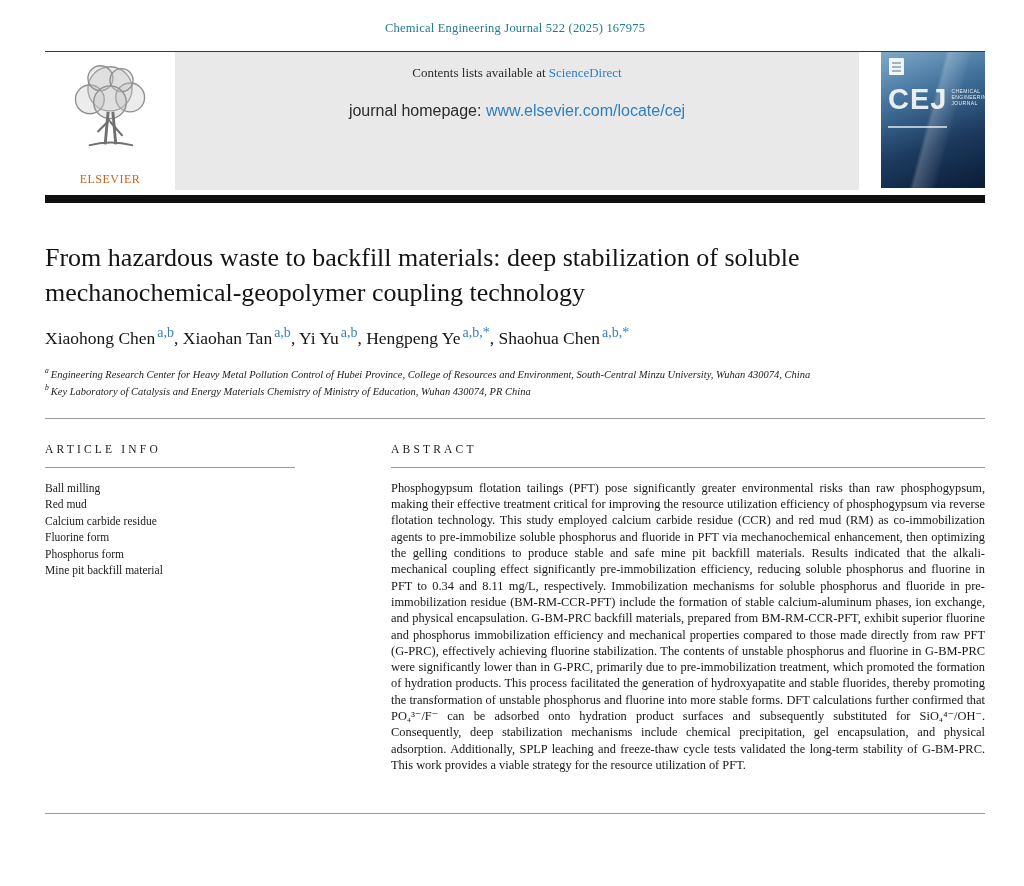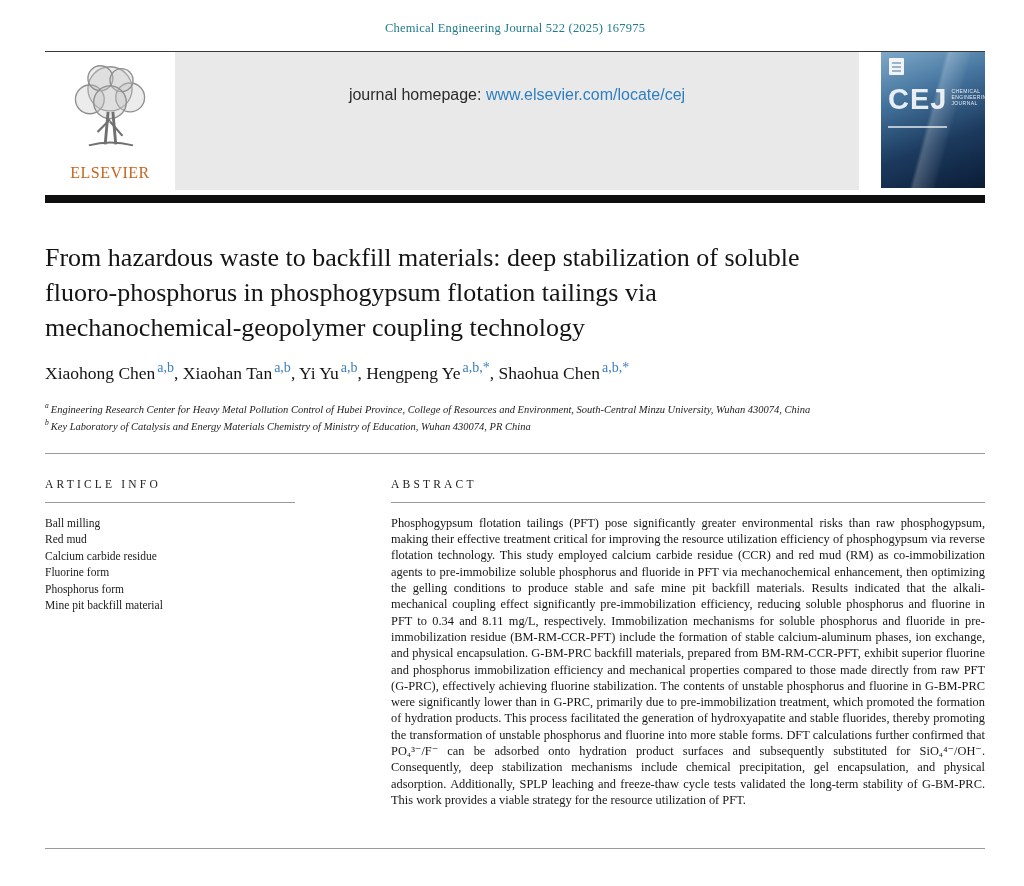--- a/index.html
+++ b/index.html
@@ -21,21 +21,21 @@
 
   
   .header-band { display:flex; height:138px; align-items:stretch; }
   .elsevier-block {
     width:130px; flex:0 0 130px; background:#fff;
     display:flex; flex-direction:column; align-items:center; justify-content:flex-start;
     padding-top:8px;
   }
   .elsevier-block svg { width:96px; height:96px; }
   .elsevier-wordmark {
-    font-size:16px; color:#c8641e; letter-spacing:0.5px; margin-top:8px;
+    font-size:12px; color:#c8641e; letter-spacing:0.5px; margin-top:16px;
     font-family:"Liberation Serif",serif;
   }
 
   .banner {
     flex:1 1 auto; background:#e9e9e9; text-align:center;
     padding-top:13px; margin-right:22px;
   }
   .contents-line { font-size:13px; color:#2b2b2b; }
   .link { color:#2e7fc1; cursor:pointer; }
   .journal-name { font-size:25px; margin-top:15px; color:#151515; }
@@ -125,20 +125,23 @@
         <g stroke="#707070" fill="none">
           <path d="M48 54 L45 88 M53 54 L56 88" stroke-width="3"></path>
           <path d="M50 62 L37 75 M50 64 L63 79" stroke-width="2.2"></path>
           <path d="M28 89 Q50 83 74 89" stroke-width="2"></path>
         </g>
       </svg>
       <div class="elsevier-wordmark">ELSEVIER</div>
     </div>
 
     <div class="banner">
+      <div class="contents-line">
+        <span>Contents lists available at </span><span class="link">ScienceDirect</span>
+      </div>
       <div class="homepage-line">
         <span>journal homepage: </span><span class="link">www.elsevier.com/locate/cej</span>
       </div>
     </div>
 
     <div class="cover">
       <div class="cover-swoosh"></div>
       <div class="cover-mark">
         <span></span>
           <span></span>
@@ -153,21 +156,20 @@
         </span>
       </div>
     </div>
 
   </div>
 
   <div class="black-bar"></div>
 
   <h1 class="title">
     <div>From hazardous waste to backfill materials: deep stabilization of soluble</div>
-    <div>fluoro-phosphorus in phosphogypsum flotation tailings via</div>
     <div>mechanochemical-geopolymer coupling technology</div>
   </h1>
 
   <div class="authors">
     <span><span>Xiaohong Chen</span><sup>a,b</sup><span>, </span></span><span><span>Xiaohan Tan</span><sup>a,b</sup><span>, </span></span><span><span>Yi Yu</span><sup>a,b</sup><span>, </span></span><span><span>Hengpeng Ye</span><sup>a,b,*</sup><span>, </span></span><span><span>Shaohua Chen</span><sup>a,b,*</sup><span></span></span>
   </div>
 
   <div class="affiliations">
     <div><sup>a</sup><span>Engineering Research Center for Heavy Metal Pollution Control of Hubei Province, College of Resources and Environment, South-Central Minzu University, Wuhan 430074, China</span></div>
     <div><sup>b</sup><span>Key Laboratory of Catalysis and Energy Materials Chemistry of Ministry of Education, Wuhan 430074, PR China</span></div>

